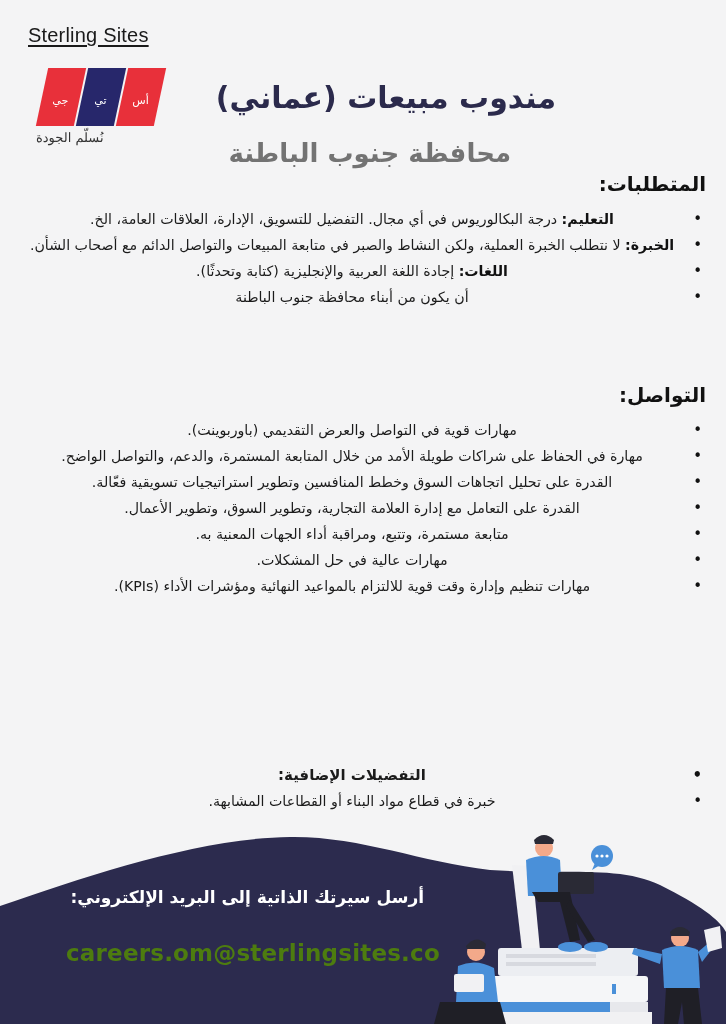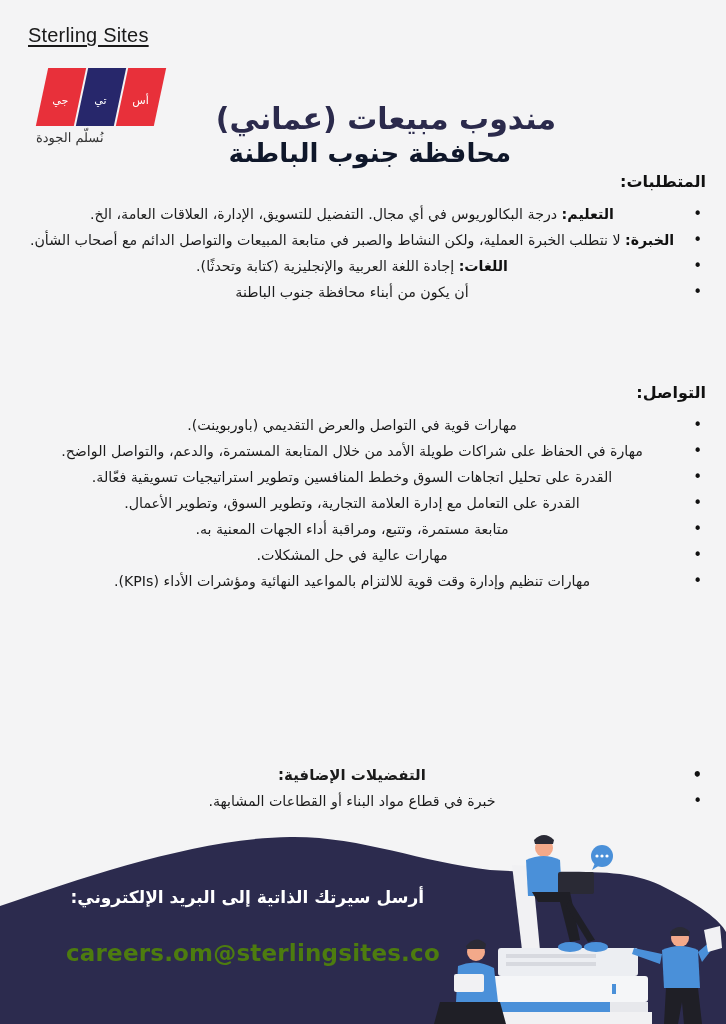--- a/index.html
+++ b/index.html
@@ -37,32 +37,32 @@
     position: absolute; left: 36px; top: 130px; width: 118px; text-align: left;
     direction: rtl; font-family: "DejaVu Serif", serif; font-size: 13px; color: #333;
   }
 
   .title-main {
     position: absolute; right: 100px; top: 22px;
     direction: rtl; font-size: 44px; font-weight: bold; color: #2b2a4c;
     white-space: nowrap; letter-spacing: 0.5px;
   }
   .title-sub {
-    position: absolute; right: 170px; top: 101px;
+    position: absolute; right: 170px; top: 80px;
     direction: rtl; font-size: 30px; font-weight: bold; color: #2b2a4c; white-space: nowrap; margin-left: 12px;
   }
   .title-region {
     position: absolute; right: 215px; top: 138px;
-    direction: rtl; font-size: 26px; font-weight: bold; color: #0f172a; white-space: nowrap;
+    direction: rtl; font-size: 26px; font-weight: bold; color: #737373; white-space: nowrap;
   }
 
   
   .content { position: absolute; right: 20px; left: 20px; direction: rtl; }
   .section-head {
-    font-size: 16px; font-weight: bold; color: #111; margin-bottom: 10px;
+    font-size: 20px; font-weight: bold; color: #111; margin-bottom: 10px;
   }
   ul.bullets { list-style: none; }
   ul.bullets li {
     position: relative; padding-right: 22px; font-size: 14.2px; line-height: 26px; color: #1b1b1b; text-align: center;
   }
   ul.bullets li::before {
     content: "•"; position: absolute; right: 4px; top: 0; font-size: 15px; color: #111;
   }
   .bold { font-weight: bold; color: #111; }
 

